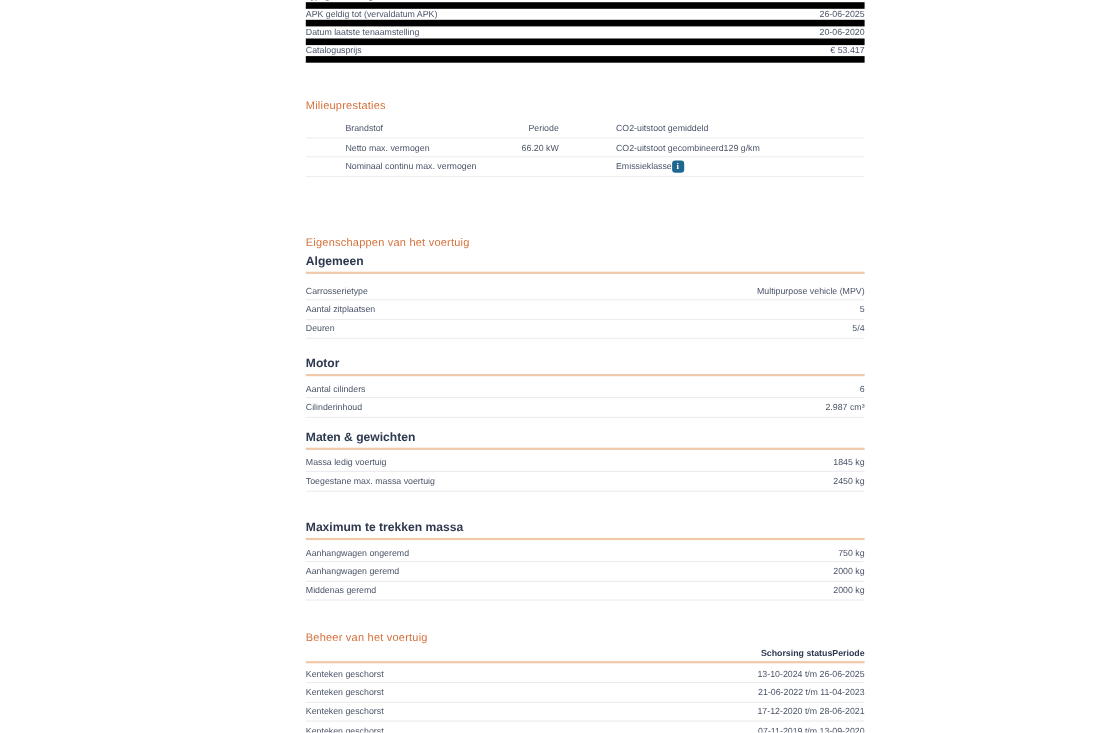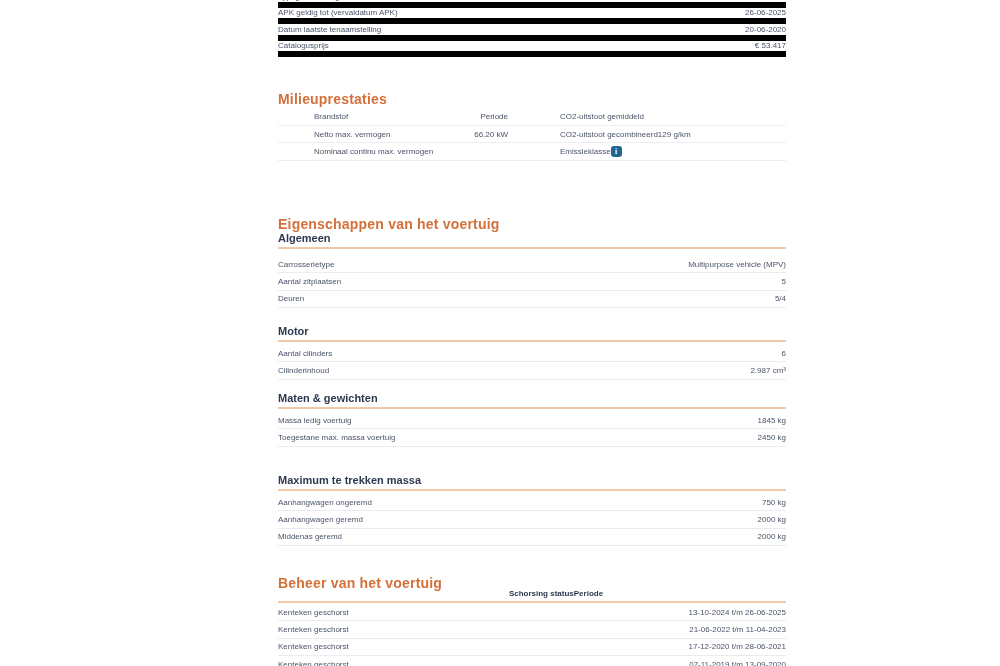--- a/index.html
+++ b/index.html
@@ -9,21 +9,21 @@
     overflow: hidden;
     font-family: "Liberation Sans", sans-serif;
     color: #4a5468;
   }
   #page { position: relative; width: 1000px; height: 666px; }
   #content { position: absolute; left: 278px; top: 0; width: 508px; }
 
   .abs { position: absolute; left: 0; width: 508px; }
 
   .section-header {
-    font-size: 14px; font-weight: bold; color: #d4703a; letter-spacing: .2px;
+    font-size: 10px; font-weight: normal; color: #d4703a; letter-spacing: .2px;
   }
   .group-title { font-size: 11px; font-weight: bold; color: #2e3950; }
   .orange-rule { height: 2px; background: #f0c8aa; margin-top: 3px; }
 
   .trow {
     display: flex; justify-content: space-between; align-items: center;
     height: 16.5px; border-bottom: 6px solid #000000;
     font-size: 8px;
   }
   .grow {
@@ -179,21 +179,21 @@
         <div class="grow">
           <span class="lbl">Middenas geremd</span>
           <span class="val">2000 kg</span>
         </div>
       </div>
     </div>
 
     <div class="abs section-header" style="top:575px">Beheer van het voertuig</div>
 
     <div class="abs" style="top:589px">
-      <div style="display:flex; justify-content:center; font-size:8px;padding-left:48px;">
+      <div style="display:flex; justify-content:flex-end; font-size:8px;padding-left:48px;">
         <span class="bold">Schorsing status</span>
         <span class="bold">Periode</span>
       </div>
       <div class="orange-rule"></div>
       <div class="rows" style="margin-top:1px">
         <div class="grow">
           <span class="lbl">Kenteken geschorst</span>
           <span class="val">13-10-2024 t/m 26-06-2025</span>
         </div>
         <div class="grow">

